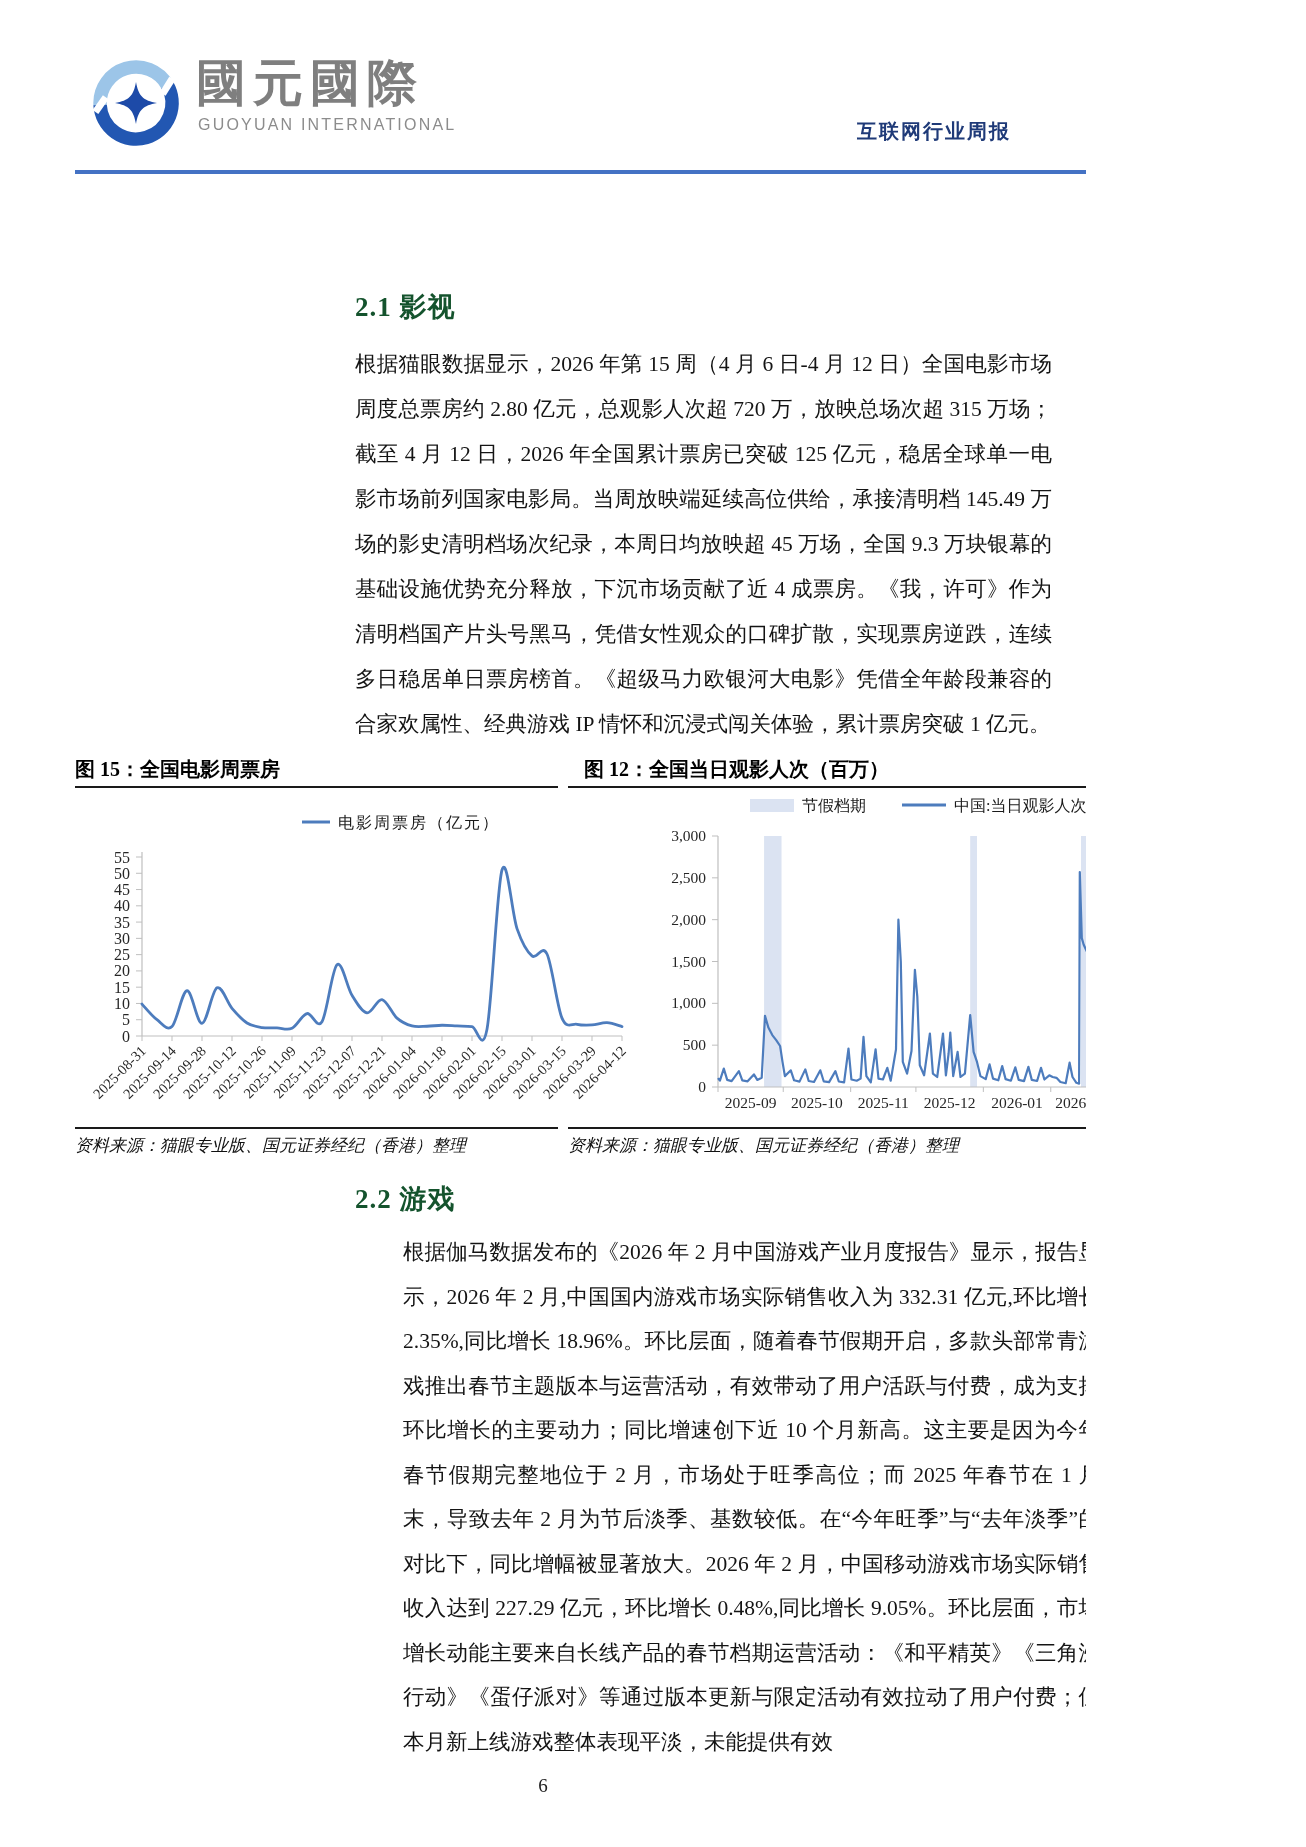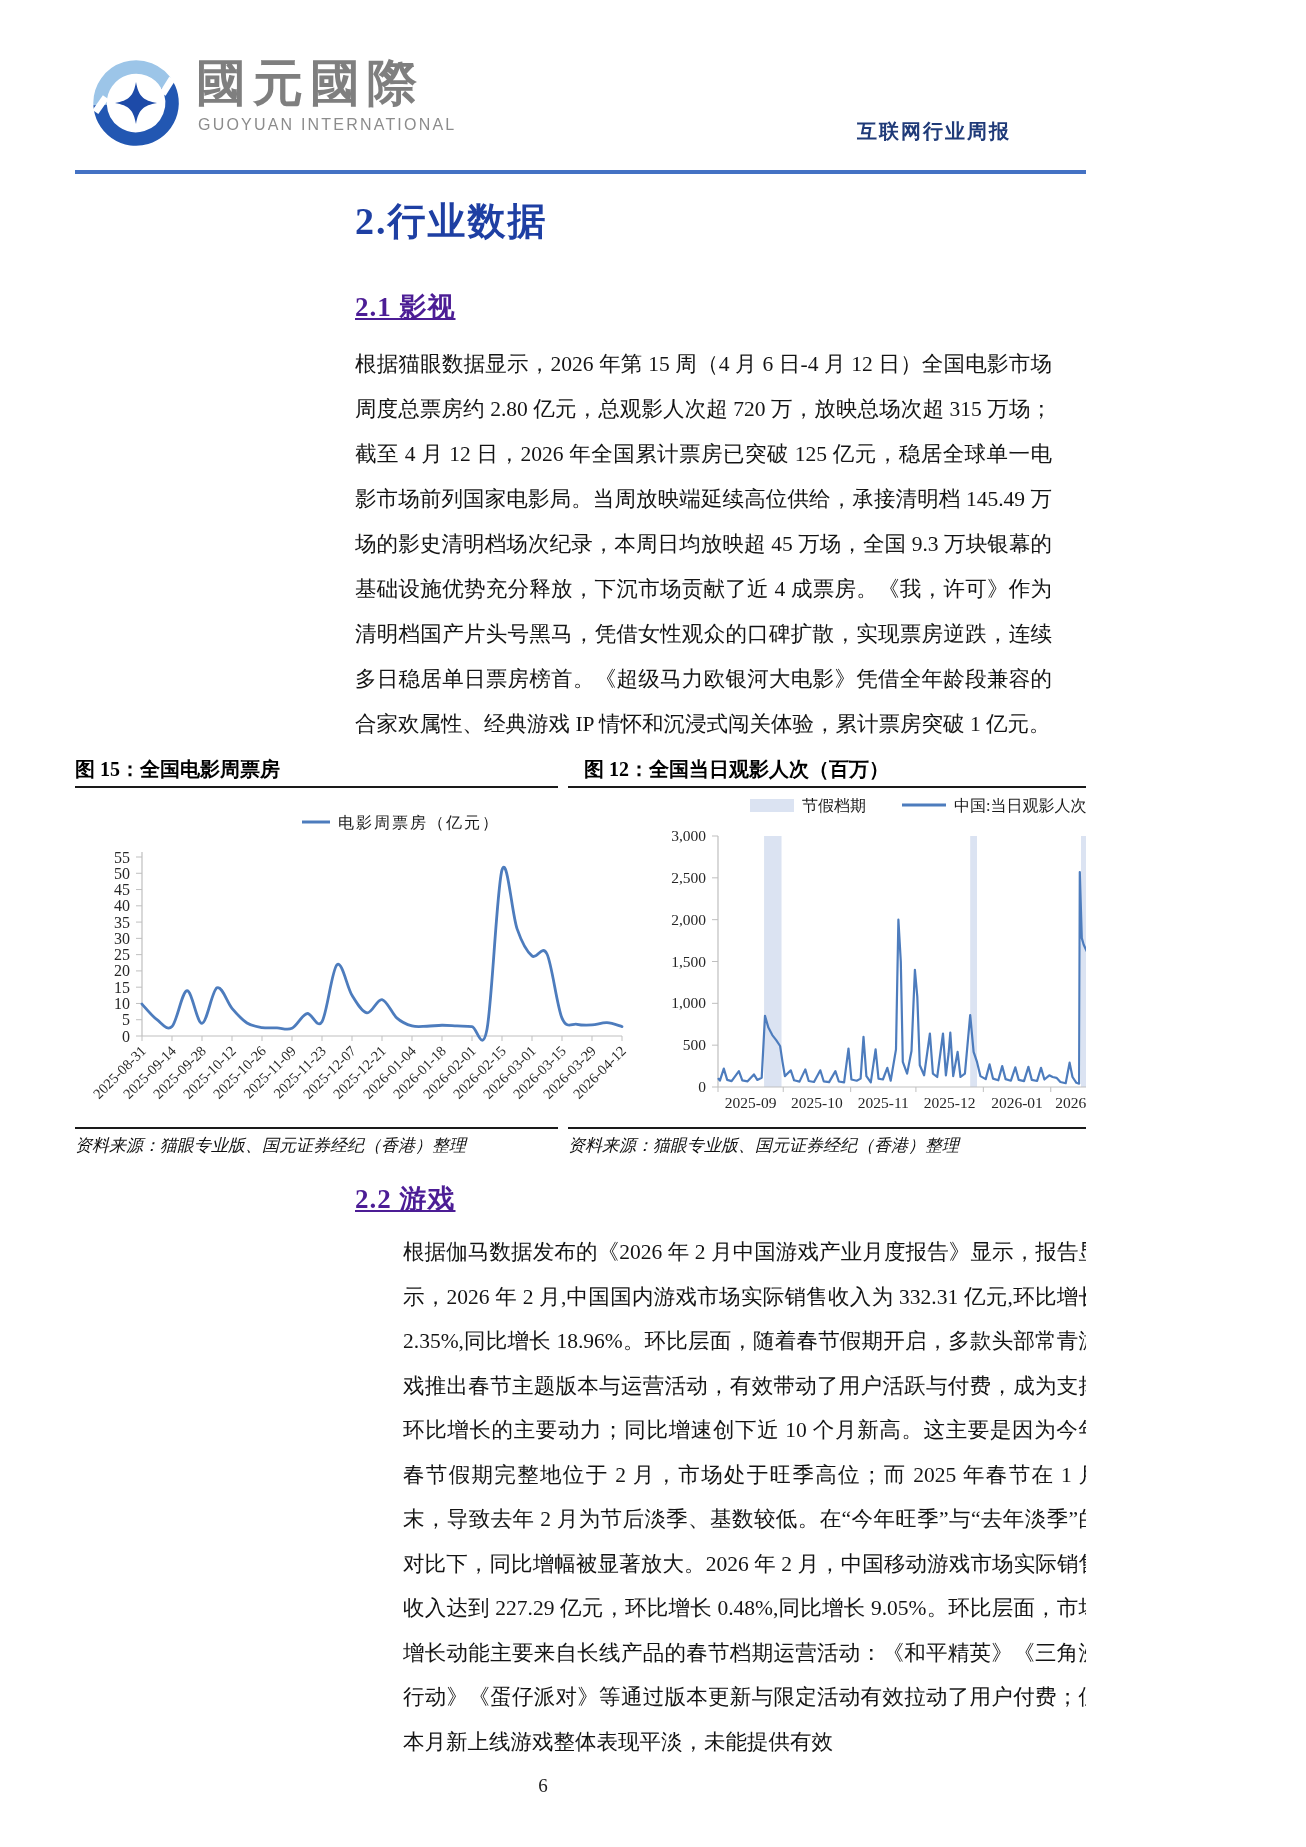--- a/index.html
+++ b/index.html
@@ -9,21 +9,21 @@
   .logo-mark{position:absolute;left:91px;top:58px;width:90px;height:90px;}
   .logo-cn{position:absolute;left:196px;top:50px;font-size:50px;font-weight:bold;
            color:#7f7f7f;letter-spacing:7px;font-family:"Liberation Sans","DejaVu Sans",sans-serif;}
   .logo-en{position:absolute;left:198px;top:116px;font-size:16px;color:#8c8c8c;
            letter-spacing:2.2px;font-family:"Liberation Sans","DejaVu Sans",sans-serif;}
   .header-topic{position:absolute;right:75px;top:118px;font-size:20px;font-weight:bold;
                 color:#1f3a78;letter-spacing:2px;}
   .header-rule{position:absolute;left:75px;top:170px;width:1156px;height:4px;background:#4472c4;}
   
   .h1{position:absolute;left:355px;top:196px;font-size:38px;font-weight:bold;color:#1e3fa3;letter-spacing:2px;}
-  .h2{position:absolute;left:355px;font-size:27px;font-weight:bold;color:#4c1d95;letter-spacing:1px;text-decoration:underline;}
+  .h2{position:absolute;left:355px;font-size:27px;font-weight:bold;color:#14532d;letter-spacing:1px;}
   .h2-a{top:289px;} .h2-b{top:1181px;text-align:center;}
   .body-para{position:absolute;left:355px;width:697px;font-size:21.5px;line-height:45px;
              text-align:justify;text-justify:inter-ideograph;color:#141414;}
   .para1{top:342px;} .para2{top:1230px;line-height:44.5px;margin-left:48px;}
   
   .fig-caption{position:absolute;top:756px;font-size:20px;font-weight:bold;color:#000;}
   .cap-left{left:75px;} .cap-right{left:584px;}
   .cap-rule{position:absolute;top:786px;height:2px;background:#1a1a1a;}
   .cap-rule-left,.src-rule-left{left:75px;width:483px;}
   .cap-rule-right,.src-rule-right{left:568px;width:663px;}
@@ -46,21 +46,20 @@
     <path d="M 31.2 -18 A 36 36 0 1 1 -35.9 2" fill="none" stroke="#2257b2" stroke-width="13.5"></path>
     <rect x="28" y="-26" width="7" height="18" fill="#ffffff" transform="rotate(32 31 -17)"></rect>
     <rect x="-39" y="-7" width="7" height="18" fill="#ffffff" transform="rotate(35 -35 2)"></rect>
     <path d="M0,-21 C2.5,-7 7,-2.5 21,0 C7,2.5 2.5,7 0,21 C-2.5,7 -7,2.5 -21,0 C-7,-2.5 -2.5,-7 0,-21 Z" fill="#1d4aa8"></path>
   </svg>
   <div class="logo-cn">國元國際</div>
   <div class="logo-en">GUOYUAN INTERNATIONAL</div>
   <div class="header-topic">互联网行业周报</div>
   <div class="header-rule"></div>
 
-  <div class="h1">2.行业数据</div>
   <div class="h2 h2-a">2.1 影视</div>
   <div class="body-para para1">根据猫眼数据显示，2026 年第 15 周（4 月 6 日-4 月 12 日）全国电影市场周度总票房约 2.80 亿元，总观影人次超 720 万，放映总场次超 315 万场；截至 4 月 12 日，2026 年全国累计票房已突破 125 亿元，稳居全球单一电影市场前列国家电影局。当周放映端延续高位供给，承接清明档 145.49 万场的影史清明档场次纪录，本周日均放映超 45 万场，全国 9.3 万块银幕的基础设施优势充分释放，下沉市场贡献了近 4 成票房。《我，许可》作为清明档国产片头号黑马，凭借女性观众的口碑扩散，实现票房逆跌，连续多日稳居单日票房榜首。《超级马力欧银河大电影》凭借全年龄段兼容的合家欢属性、经典游戏 IP 情怀和沉浸式闯关体验，累计票房突破 1 亿元。</div>
 
   <div class="fig-caption cap-left">图 15：全国电影周票房</div>
   <div class="fig-caption cap-right">图 12：全国当日观影人次（百万）</div>
   <div class="cap-rule cap-rule-left"></div>
   <div class="cap-rule cap-rule-right"></div>
 
   <svg id="chart1" class="chart-svg chart1" viewBox="0 0 572 335">
       <line x1="234" y1="30" x2="262" y2="30" stroke="#4d7cbd" stroke-width="3"></line>

